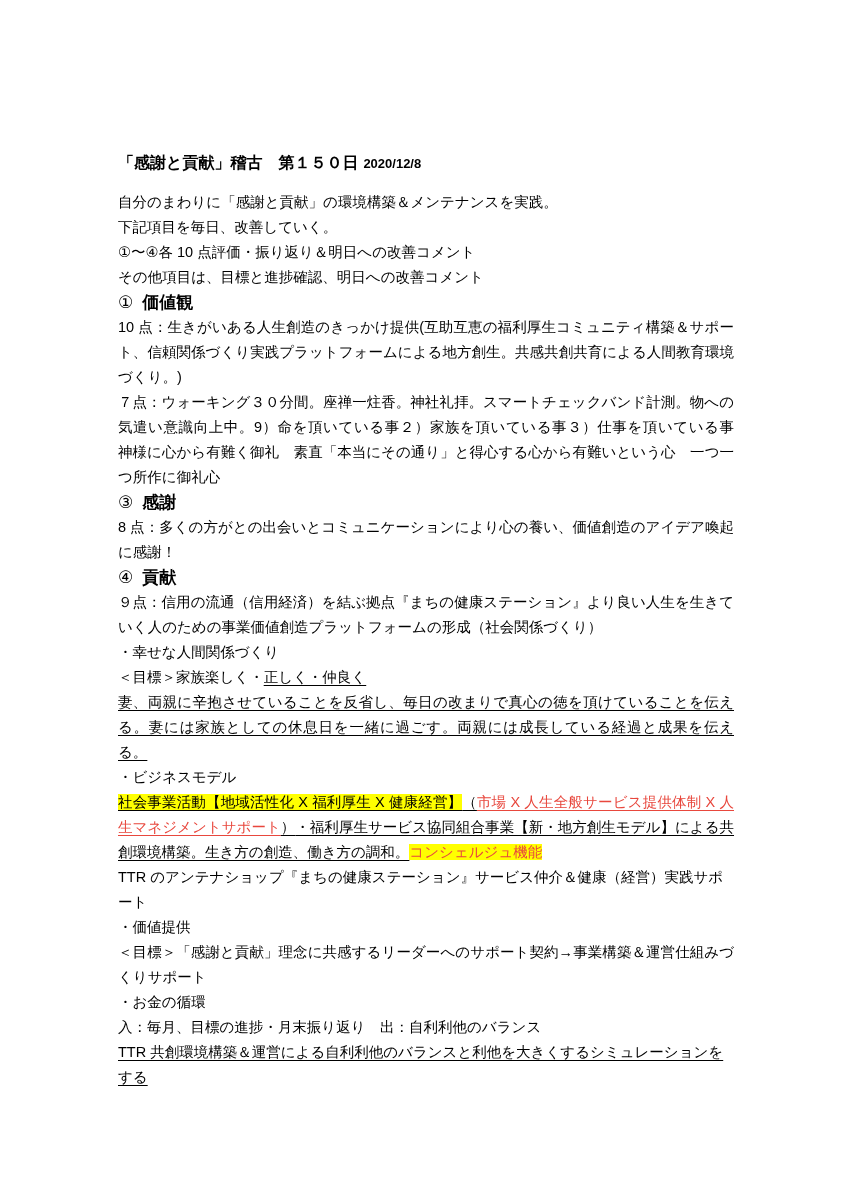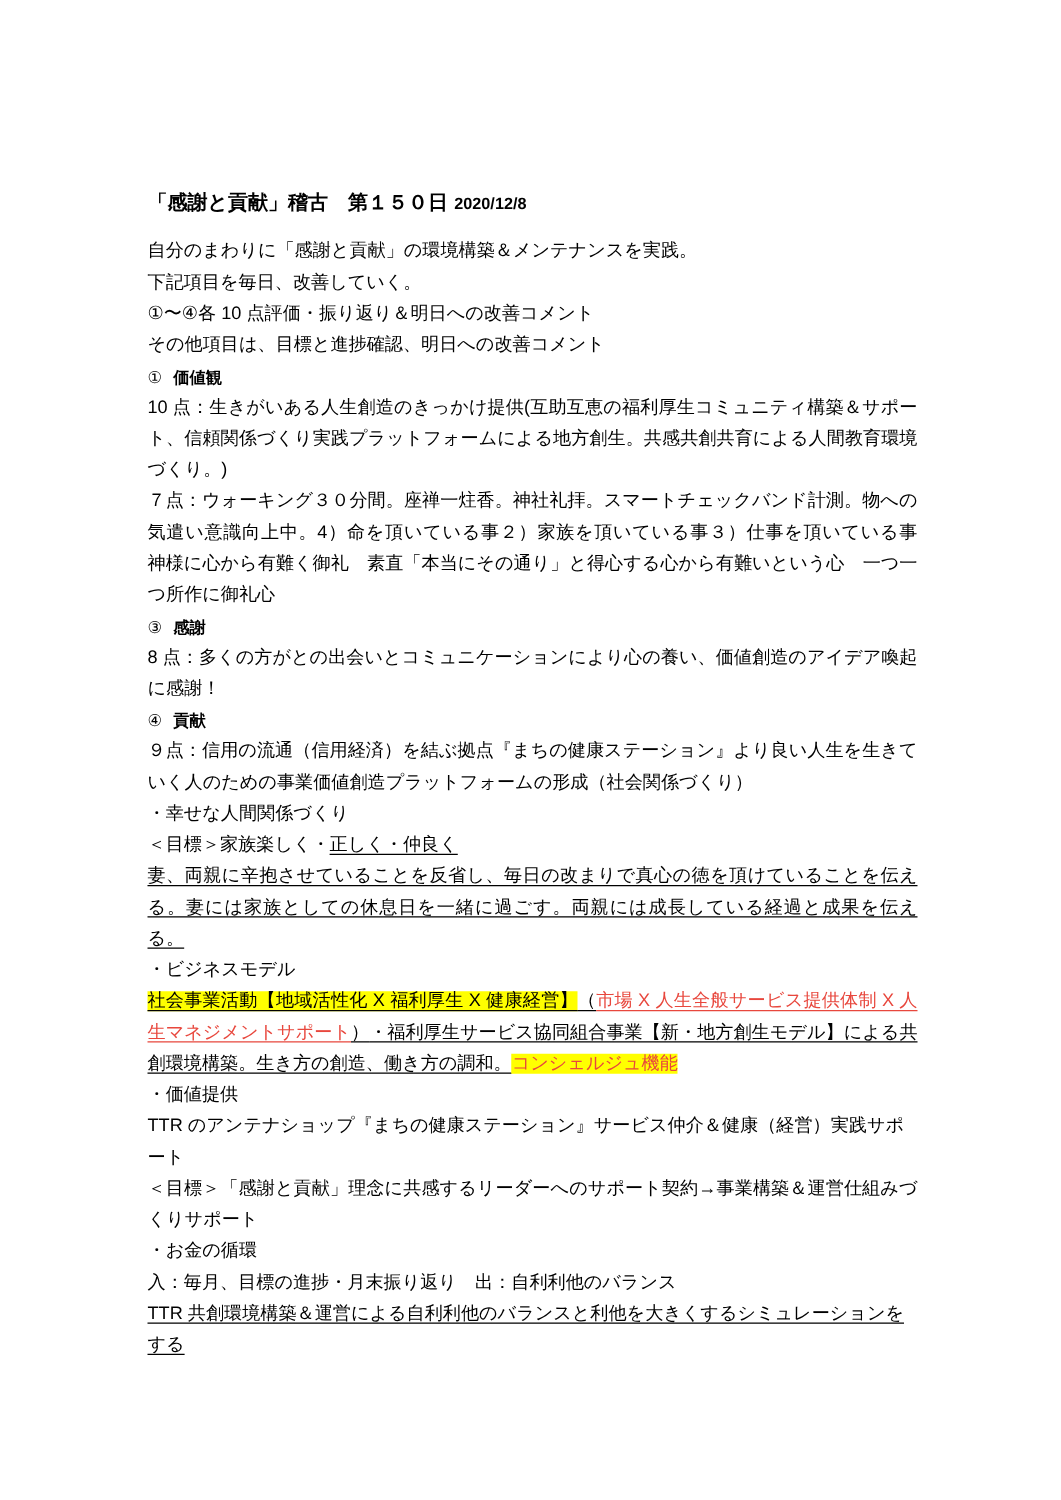--- a/index.html
+++ b/index.html
@@ -46,21 +46,21 @@
   }
   .bold {
     font-weight: bold;
   }
   .b-head {
     font-weight: normal;
     font-size: 14.5px;
     line-height: 25px;
   }
   .num-head {
-    font-size: 13px;
+    font-size: 17px;
     line-height: 25px;
   }
   .num-head .mark {
     font-weight: normal;
   }
   .num-head .ttl {
     font-weight: bold;
     margin-left: 9px;
   }
   .u {
@@ -92,21 +92,21 @@
     <div class="b-head">自分のまわりに「感謝と貢献」の環境構築＆メンテナンスを実践。</div>
     <div class="line">下記項目を毎日、改善していく。</div>
     <div class="line">①〜④各 10 点評価・振り返り＆明日への改善コメント</div>
     <div class="line">その他項目は、目標と進捗確認、明日への改善コメント</div>
 
     <div class="num-head">
       <span class="mark">①</span><span class="ttl">価値観</span>
     </div>
     <div class="line justify">10 点：生きがいある人生創造のきっかけ提供(互助互恵の福利厚生コミュニティ構築＆サポート、信頼関係づくり実践プラットフォームによる地方創生。共感共創共育による人間教育環境づくり。)</div>
 
-    <div class="line justify">７点：ウォーキング３０分間。座禅一炷香。神社礼拝。スマートチェックバンド計測。物への気遣い意識向上中。4）命を頂いている事２）家族を頂いている事３）仕事を頂いている事　神様に心から有難く御礼　素直「本当にその通り」と得心する心から有難いという心　一つ一つ所作に御礼心</div>
+    <div class="line justify">７点：ウォーキング３０分間。座禅一炷香。神社礼拝。スマートチェックバンド計測。物への気遣い意識向上中。9）命を頂いている事２）家族を頂いている事３）仕事を頂いている事　神様に心から有難く御礼　素直「本当にその通り」と得心する心から有難いという心　一つ一つ所作に御礼心</div>
 
     <div class="num-head">
       <span class="mark">③</span><span class="ttl">感謝</span>
     </div>
     <div class="line justify">8 点：多くの方がとの出会いとコミュニケーションにより心の養い、価値創造のアイデア喚起に感謝！</div>
 
     <div class="num-head">
       <span class="mark">④</span><span class="ttl">貢献</span>
     </div>
     <div class="line justify">９点：信用の流通（信用経済）を結ぶ拠点『まちの健康ステーション』より良い人生を生きていく人のための事業価値創造プラットフォームの形成（社会関係づくり）</div>
@@ -116,23 +116,23 @@
       <span>＜目標＞家族楽しく・</span><span class="u">正しく・仲良く</span>
     </div>
     <div class="line justify">
       <span class="u">妻、両親に辛抱させていることを反省し、毎日の改まりで真心の徳を頂けていることを伝える。妻には家族としての休息日を一緒に過ごす。両親には成長している経過と成果を伝える。</span>
     </div>
 
     <div class="b-head">・ビジネスモデル</div>
     <div class="line justify">
       <span class="hl u">社会事業活動【地域活性化 X 福利厚生 X 健康経営】</span><span class="u">（</span><span class="u red">市場 X 人生全般サービス提供体制 X 人生マネジメントサポート</span><span class="u">）</span><span class="u">・福利厚生サービス協同組合事業【新・地方創生モデル】による共創環境構築。生き方の創造、働き方の調和。</span><span class="hl red">コンシェルジュ機能</span>
     </div>
+    <div class="b-head">TTR のアンテナショップ『まちの健康ステーション』サービス仲介＆健康（経営）実践サポート</div>
+
     <div class="b-head">・価値提供</div>
-
-    <div class="b-head">TTR のアンテナショップ『まちの健康ステーション』サービス仲介＆健康（経営）実践サポート</div>
     <div class="line justify">＜目標＞「感謝と貢献」理念に共感するリーダーへのサポート契約→事業構築＆運営仕組みづくりサポート</div>
 
     <div class="b-head">・お金の循環</div>
     <div class="line">入：毎月、目標の進捗・月末振り返り　出：自利利他のバランス</div>
     <div class="line">
       <span class="u">TTR 共創環境構築＆運営による自利利他のバランスと利他を大きくするシミュレーションをする</span>
     </div>
 
   </div>
 </div>

